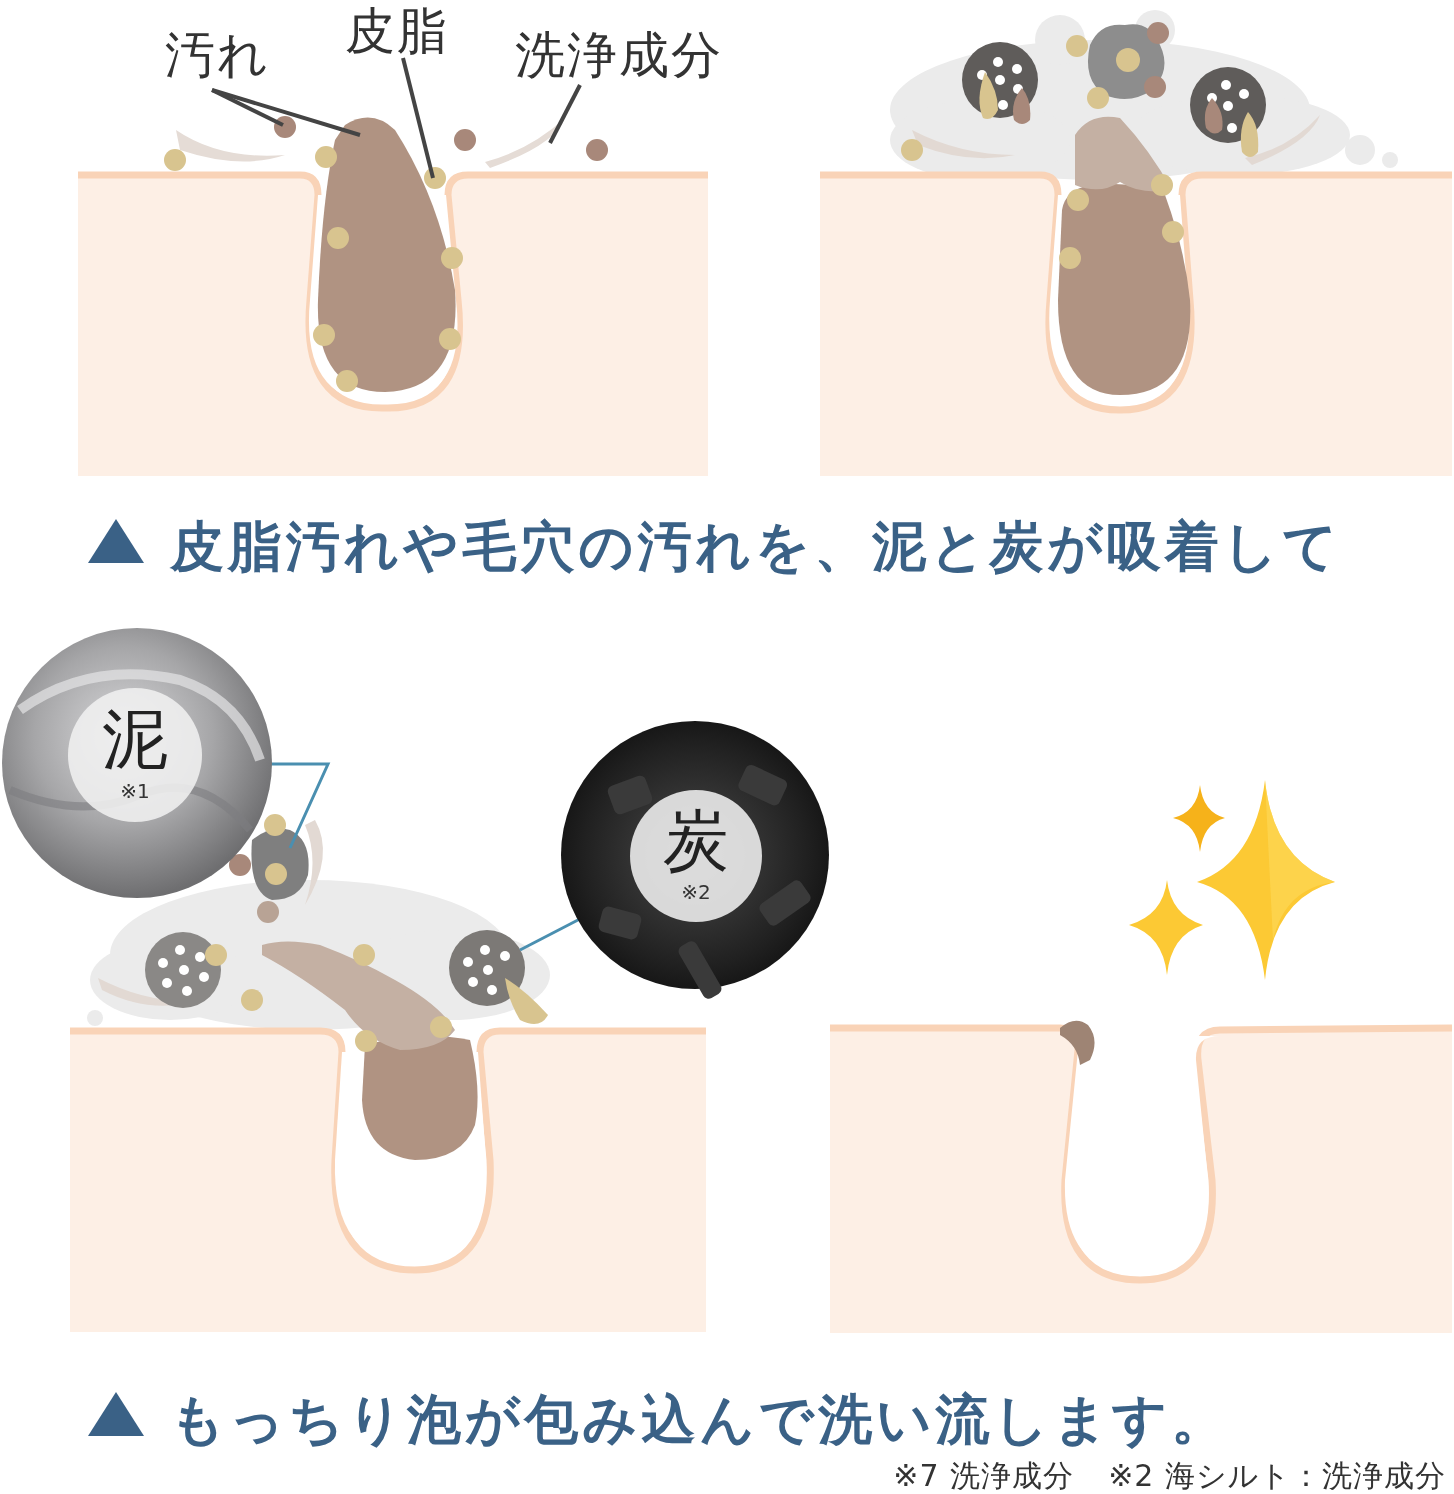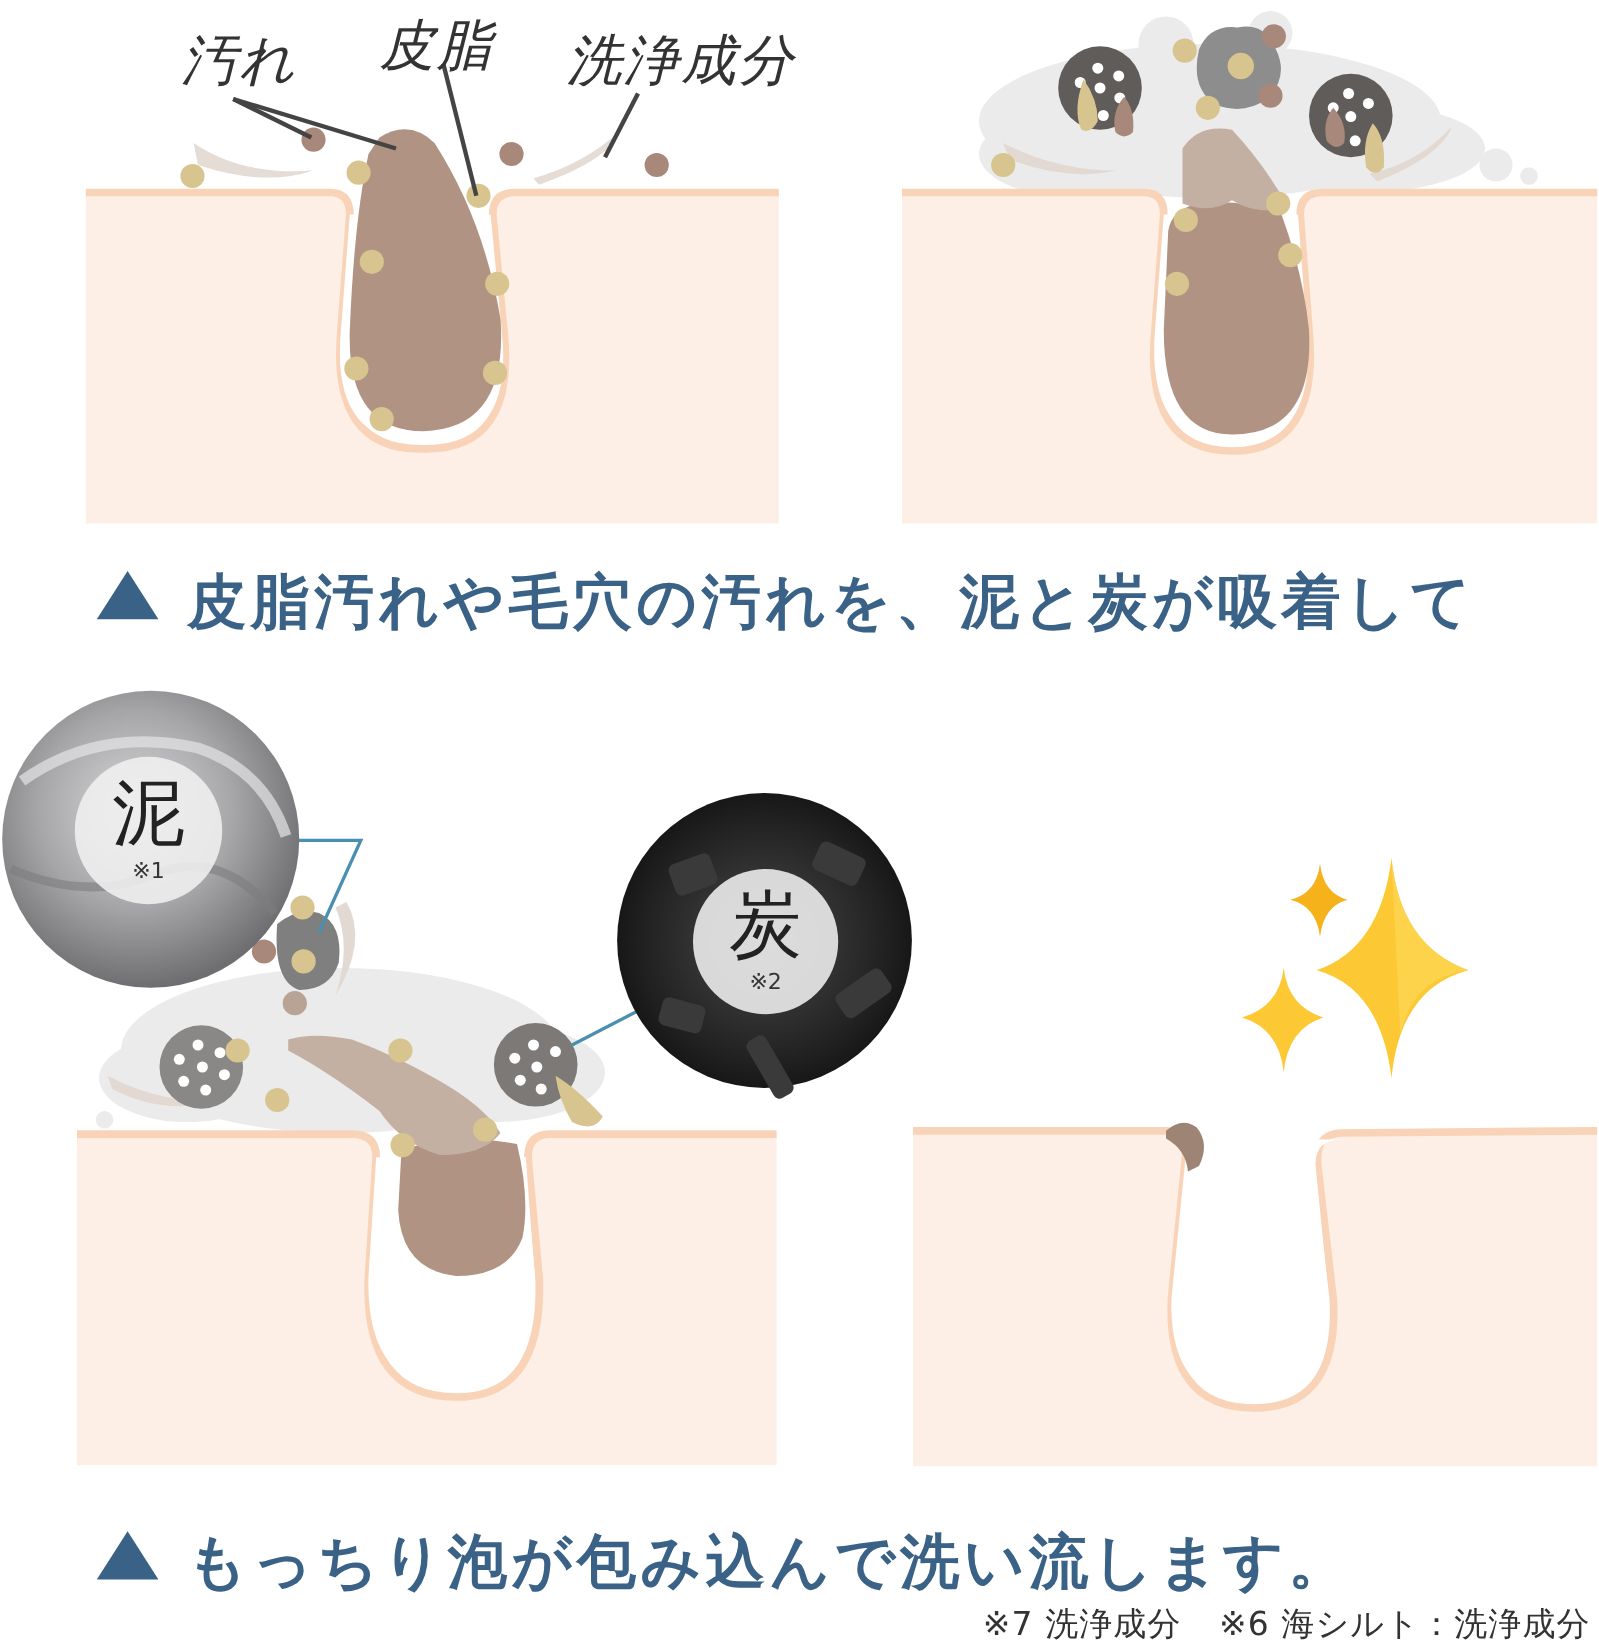--- a/index.html
+++ b/index.html
@@ -13,21 +13,21 @@
   .footnote { position: absolute; right: 8px; top: 1456px; font-size: 30px; color: #333; letter-spacing: 1px; white-space: nowrap; }
   .footnote span { margin-left: 34px; }
   .footnote span:first-child { margin-left: 0; }
   .badge { position: absolute; border-radius: 50%; background: rgba(240,240,240,0.88); display: flex; flex-direction: column; align-items: center; justify-content: center; color: #222; }
   .badge .k { font-size: 66px; line-height: 1; }
   .badge .n { font-size: 20px; margin-top: 6px; color: #333; }
 </style>
 </head>
 <body>
 
-<div class="abs" style="left:0;top:0;width:730px;height:490px;font-style:italic;">
+<div class="abs" style="left:0;top:0;width:730px;height:490px;">
   <svg width="730" height="490" viewBox="0 0 730 490">
 
     <path d="M78,175 L300,175 Q318,175 318,195 L310,300 Q300,410 385,408 Q470,410 458,300 L448,195 Q448,175 468,175 L708,175 L708,476 L78,476 Z" fill="#fdefe5"></path>
     <path d="M78,175 L300,175 Q318,175 318,195 L310,300 Q300,410 385,408 Q470,410 458,300 L448,195 Q448,175 468,175 L708,175" fill="none" stroke="#f9d3b7" stroke-width="7"></path>
     <path d="M318,195 L310,300 Q300,405 385,402 Q468,405 456,300 L446,195 Z" fill="#ffffff"></path>
 
     <path d="M345,125 Q372,108 395,130 Q440,200 455,290 Q462,390 385,392 Q315,392 318,300 Q322,200 335,140 Z" fill="#b09382"></path>
 
     <path d="M176,130 Q220,160 285,155 Q240,170 180,150 Z" fill="#e5dcd6"></path>
     <path d="M485,162 Q530,150 565,118 Q555,145 490,168 Z" fill="#e5dcd6"></path>
@@ -43,21 +43,21 @@
     <circle cx="285" cy="127" r="11" fill="#a8887a"></circle>
     <circle cx="465" cy="140" r="11" fill="#a8887a"></circle>
     <circle cx="597" cy="150" r="11" fill="#a8887a"></circle>
 
     <line x1="212" y1="90" x2="283" y2="125" stroke="#444" stroke-width="4"></line>
     <line x1="212" y1="90" x2="360" y2="135" stroke="#444" stroke-width="4"></line>
     <line x1="403" y1="58" x2="433" y2="178" stroke="#444" stroke-width="4"></line>
     <line x1="580" y1="85" x2="550" y2="143" stroke="#444" stroke-width="4"></line>
   </svg>
   <div class="label-jp" style="left:165px;top:30px;">汚れ</div>
-  <div class="label-jp" style="left:345px;top:16px;">皮脂</div>
+  <div class="label-jp" style="left:345px;top:6px;">皮脂</div>
   <div class="label-jp" style="left:515px;top:30px;">洗浄成分</div>
 </div>
 
 <div class="abs" style="left:800px;top:0;width:654px;height:490px;">
   <svg width="654" height="490" viewBox="0 0 654 490">
 
     <g fill="#ebebeb">
       <ellipse cx="300" cy="110" rx="210" ry="70"></ellipse>
       <ellipse cx="180" cy="140" rx="90" ry="40"></ellipse>
       <ellipse cx="440" cy="135" rx="110" ry="40"></ellipse>
@@ -222,14 +222,14 @@
     <path d="M75,5 Q78,32 100,38 Q78,44 75,72 Q72,44 48,38 Q72,32 75,5 Z" fill="#f6b21a"></path>
     <path d="M42,100 Q46,135 78,145 Q46,155 42,195 Q38,155 4,145 Q38,135 42,100 Z" fill="#fcc934"></path>
   </svg>
 </div>
 
 <div class="caption" style="top:1392px;">
   <span class="tri"></span><span>もっちり泡が包み込んで洗い流します。</span>
 </div>
 
 <div class="footnote">
-  <span>※7 洗浄成分</span><span>※6 海シルト：洗浄成分</span>
+  <span>※7 洗浄成分</span><span>※2 海シルト：洗浄成分</span>
 </div>
 
 </body></html>

